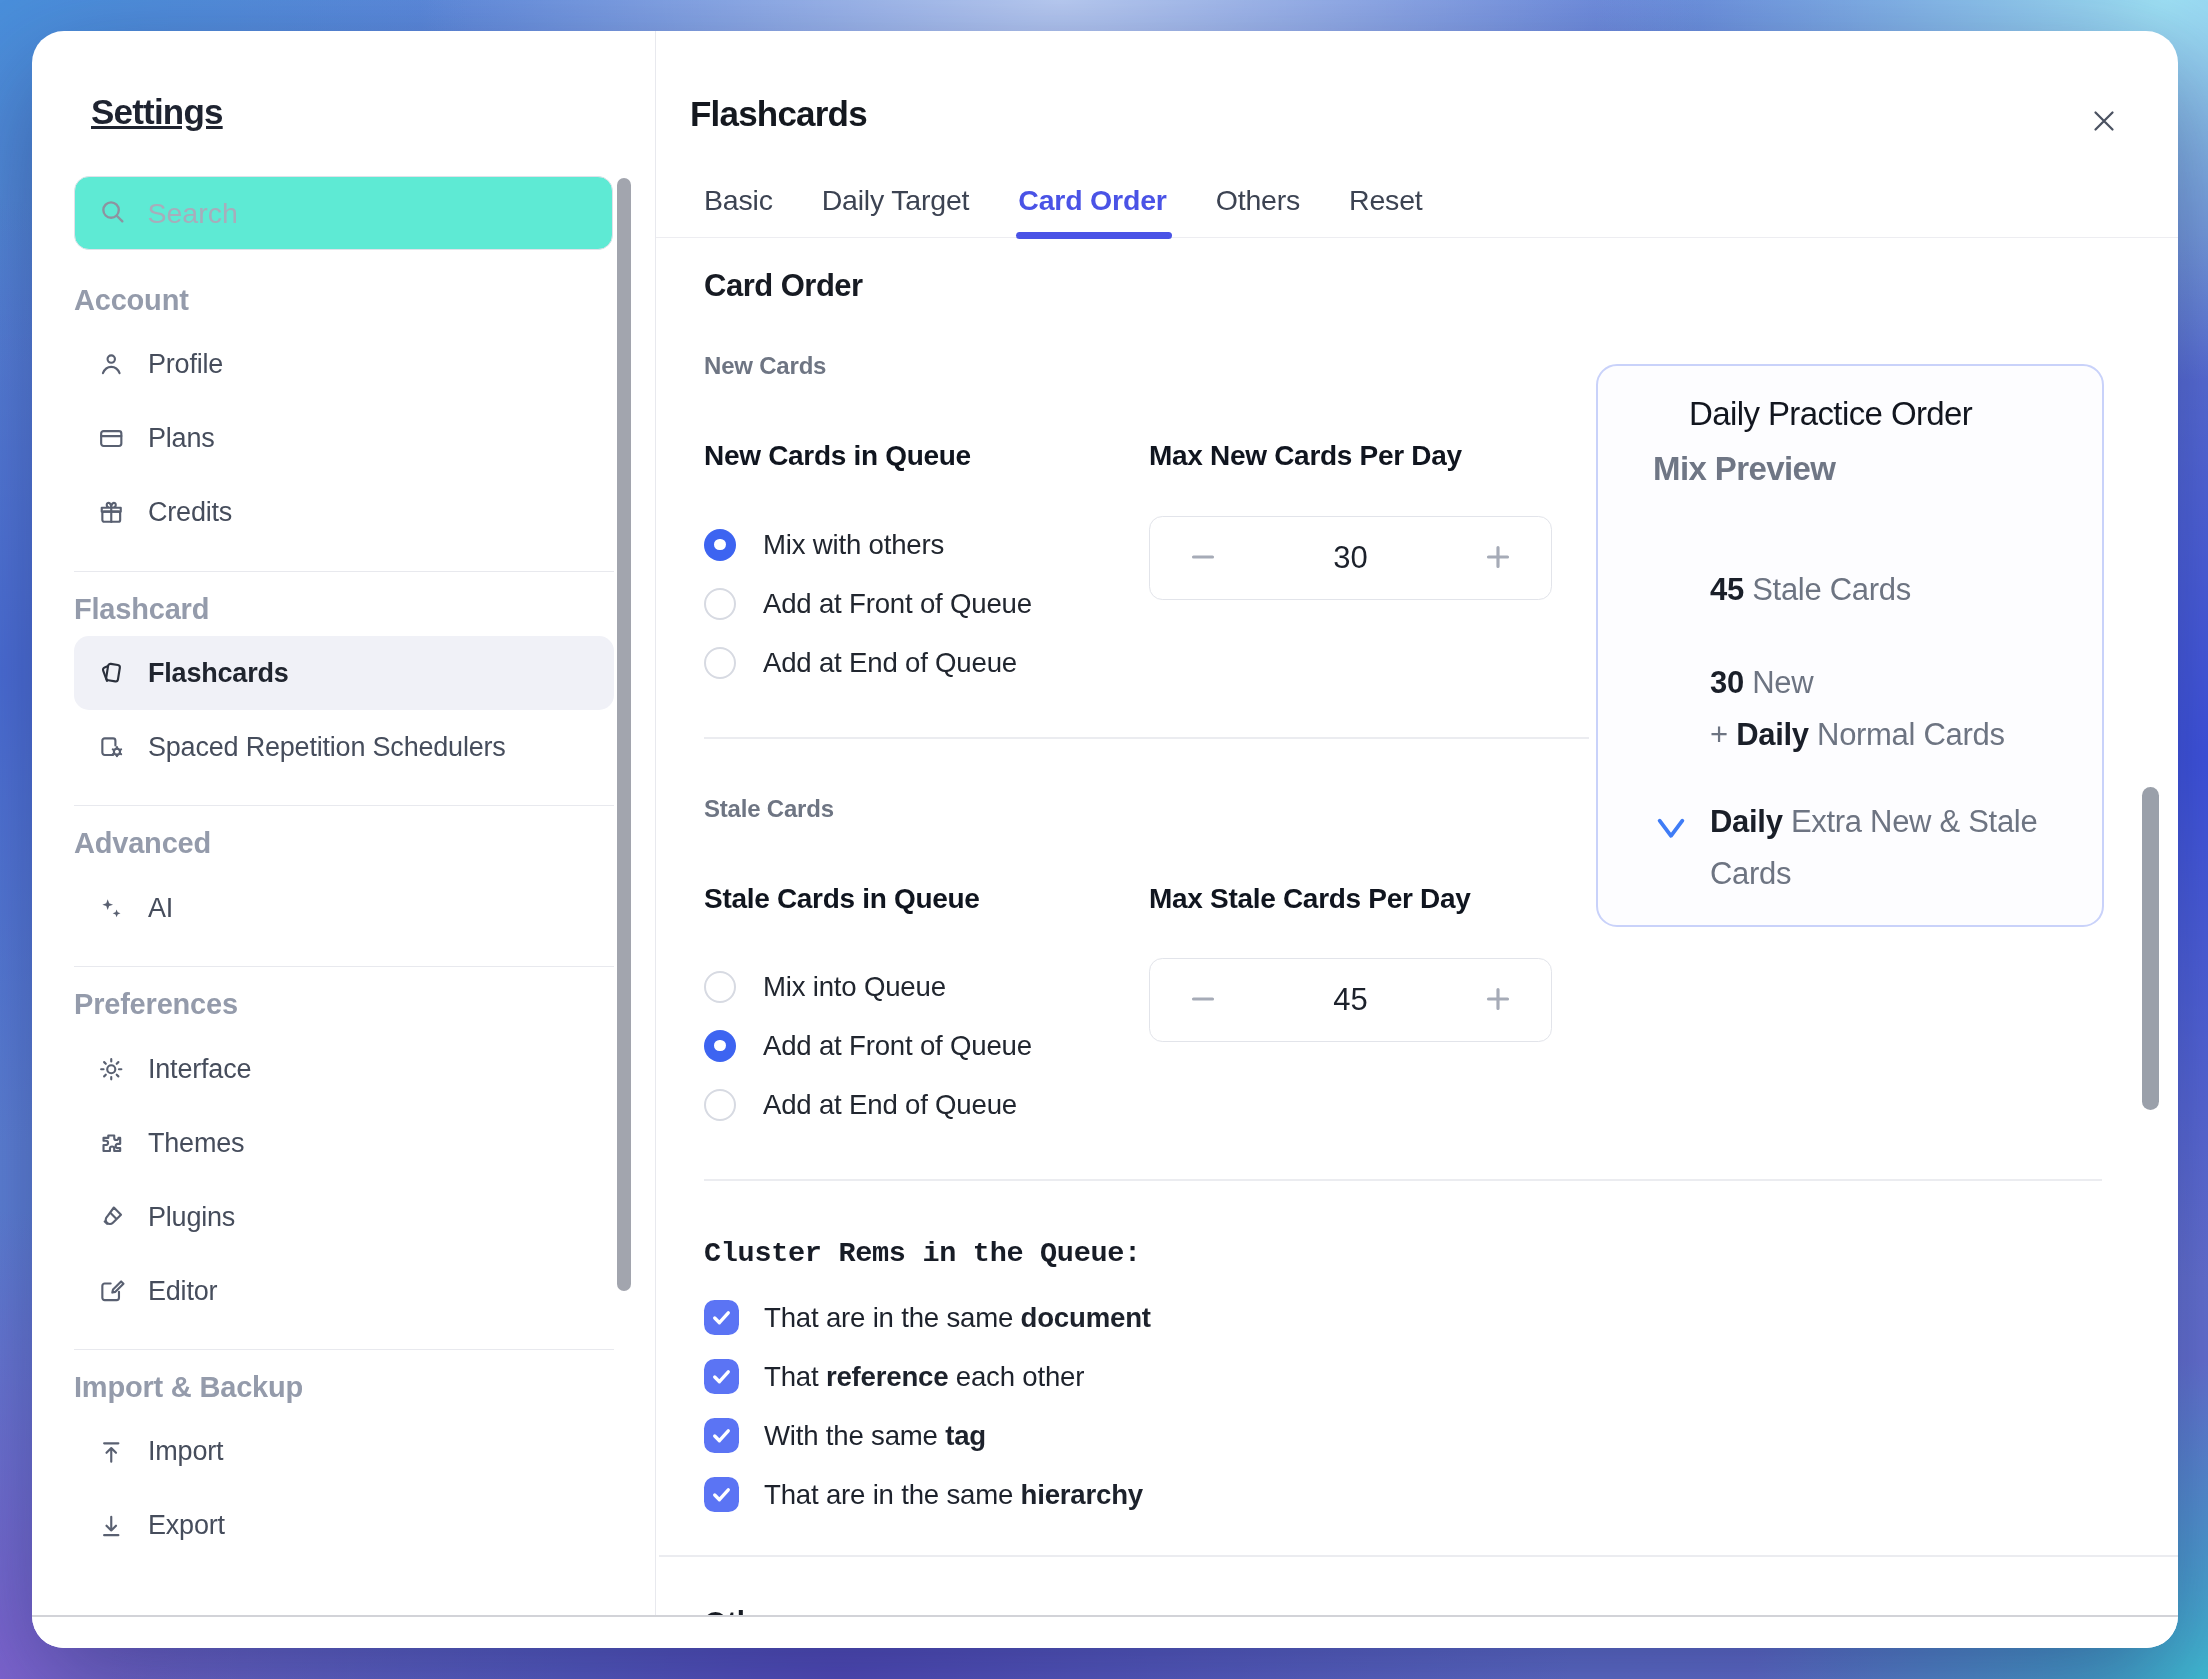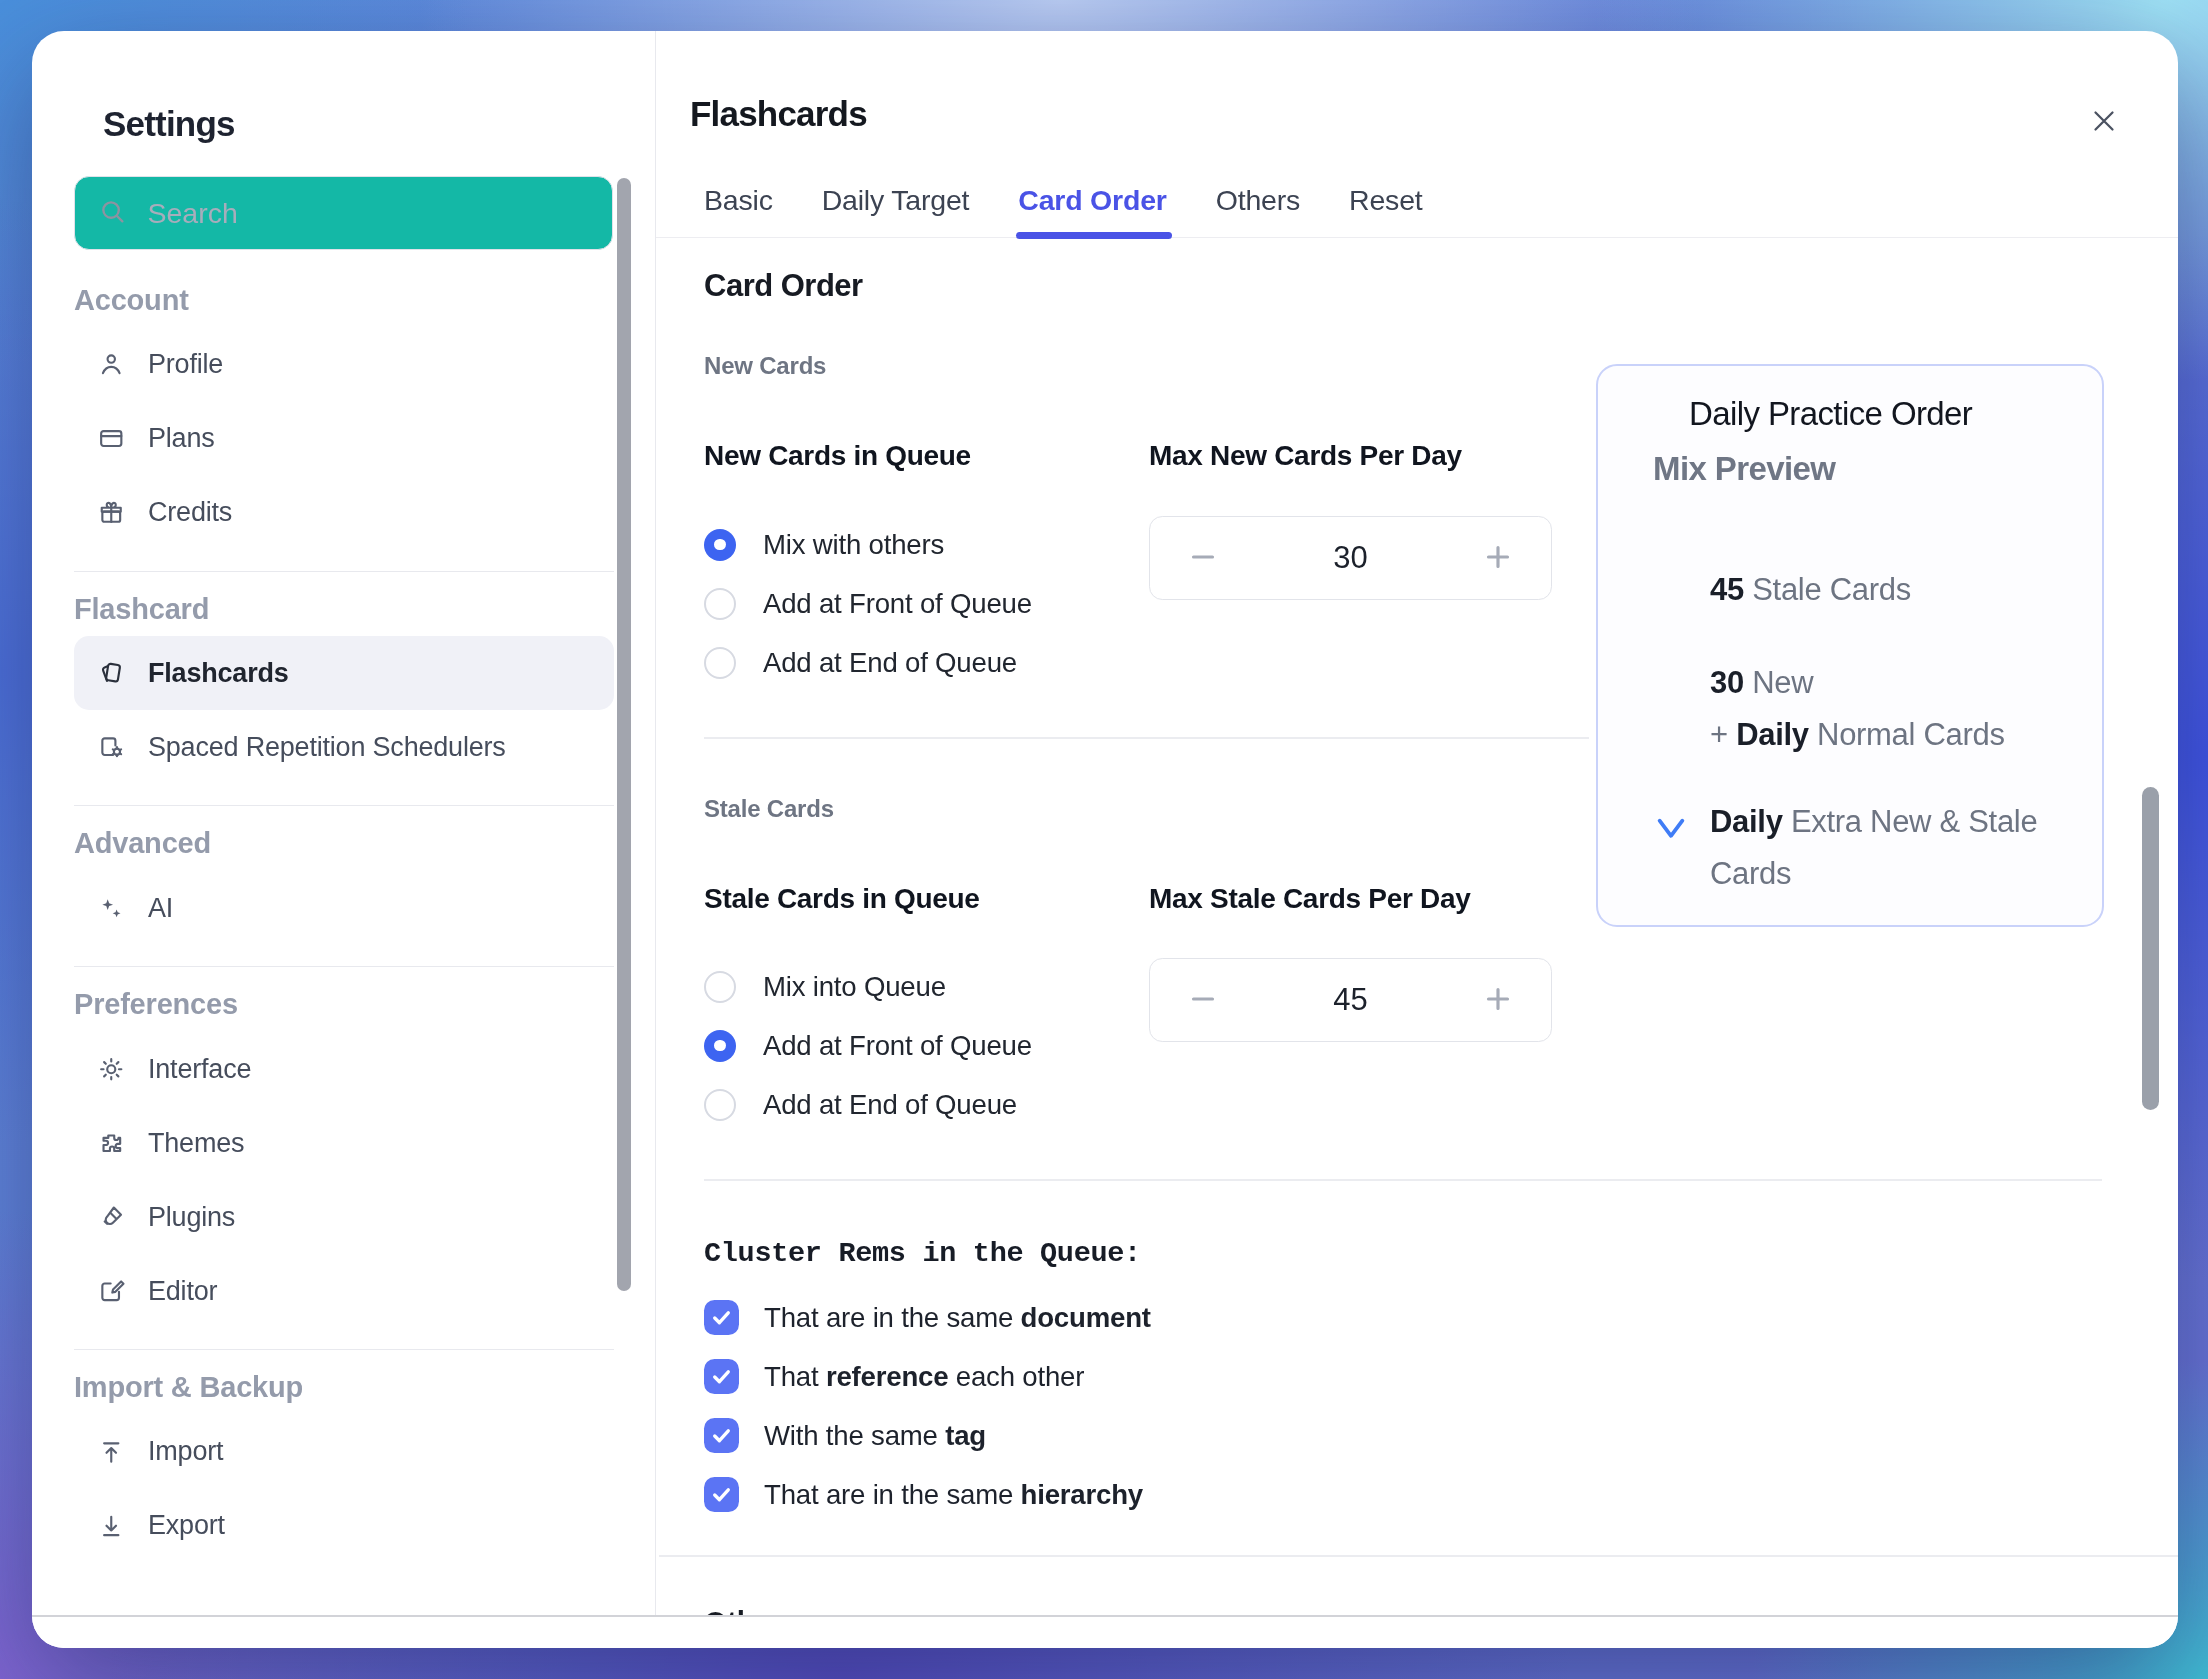--- a/index.html
+++ b/index.html
@@ -12,23 +12,23 @@
       radial-gradient(951px 666px at 100% 100%, #41c0d6 0%, rgba(65,192,214,0) 48%),
       radial-gradient(1332px 761px at 38% 100%, #5951c6 0%, rgba(89,81,198,0) 55%),
       radial-gradient(1046px 856px at 0% 100%, #8066d2 0%, rgba(128,102,210,0) 55%),
       radial-gradient(951px 856px at 0% 40%, #4e72dc 0%, rgba(78,114,220,0) 55%),
       radial-gradient(856px 666px at 0% 0%, #4a90dc 0%, rgba(74,144,220,0) 55%),
       linear-gradient(135deg,#5d8ede,#6b74d8);}
   .dialog{position:absolute;left:32px;top:31px;width:2146px;height:1617px;background:#fff;
     border-radius:32px;box-shadow:0 38px 114px rgba(20,24,80,.45);display:flex;overflow:hidden;}
   
   .sidebar{position:relative;width:624px;height:1586px;border-right:1.9px solid #e8e9ee;box-sizing:border-box;overflow:hidden;flex:none;}
-  .sb-title{margin:12px;position:absolute;left:59px;top:61px;font-size:35px;font-weight:700;color:#1e2330;letter-spacing:-0.8px;}
+  .sb-title{margin:0;position:absolute;left:59px;top:61px;font-size:35px;font-weight:700;color:#1e2330;letter-spacing:-0.8px;text-decoration:underline;}
   .search{position:absolute;left:42px;top:145px;width:539px;height:74px;border:1.9px solid #e0e2e9;border-radius:15px;
-    box-sizing:border-box;display:flex;align-items:center;padding:0 23px;gap:19px;background:#14b8a6;}
+    box-sizing:border-box;display:flex;align-items:center;padding:0 23px;gap:19px;background:#5eead4;}
   .search svg{flex:none;}
   .search input{border:none;outline:none;flex:1;font-size:28.5px;color:#3e4452;font-family:inherit;background:transparent;}
   .search input::placeholder{color:#a7adbb;}
   .sb-sections{position:absolute;left:42px;top:253px;width:540px;}
   .sb-section{padding-top:1.9px;}
   .sb-section + .sb-section{border-top:1.9px solid #e8e9ee;margin-top:21px;padding-top:23px;}
   .sb-label{height:28.5px;line-height:28.5px;font-size:29px;font-weight:700;color:#949bab;margin-bottom:13.3px;letter-spacing:-0.2px;}
   .sb-item{height:74px;display:flex;align-items:center;gap:21px;padding:0 21px;border-radius:15px;cursor:pointer;}
   .sb-item .sb-ic{width:32px;height:32px;display:flex;align-items:center;justify-content:center;color:#596071;flex:none;}
   .sb-item .sb-txt{font-size:27px;color:#464d5c;letter-spacing:-0.2px;white-space:nowrap;}

